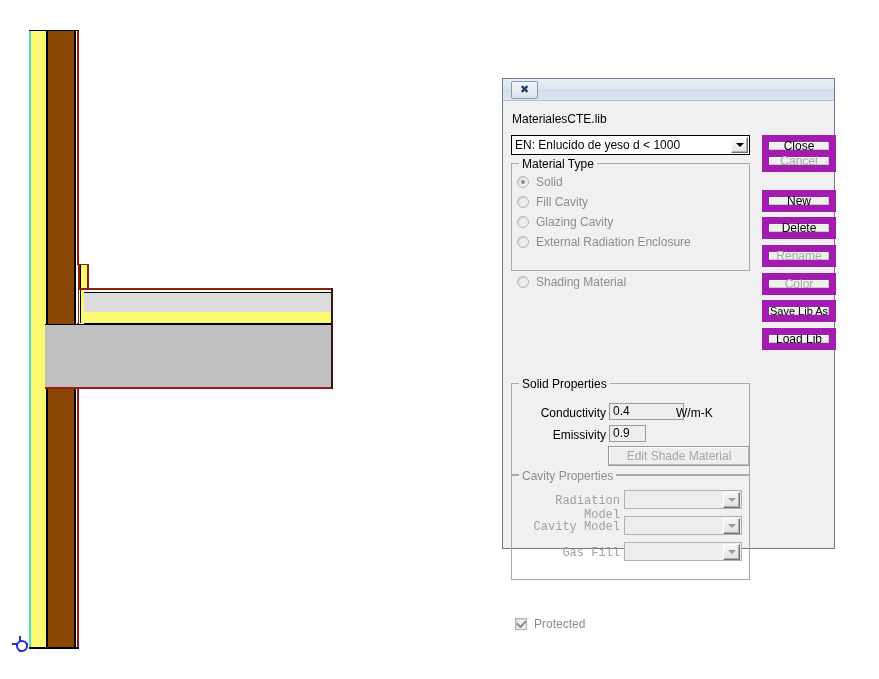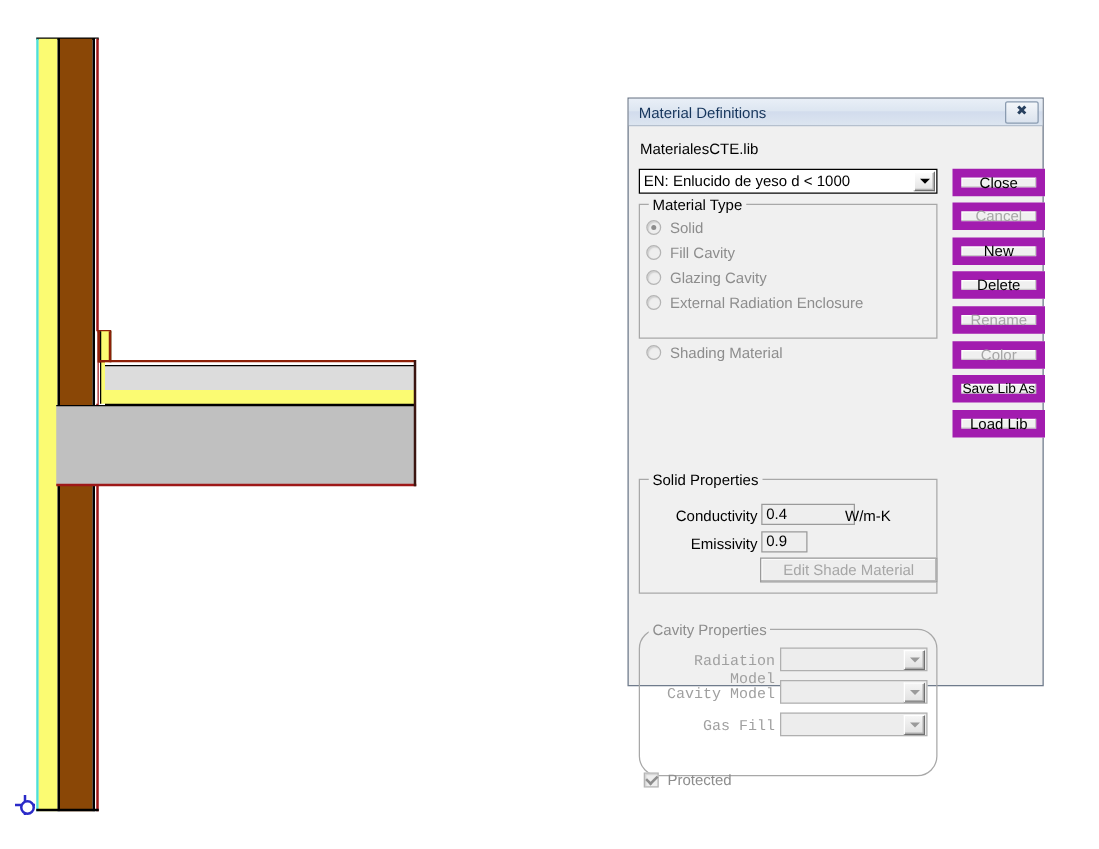--- a/index.html
+++ b/index.html
@@ -102,21 +102,21 @@
   .tri-down{width:0;height:0;border-left:4px solid transparent;border-right:4px solid transparent;border-top:4px solid #000;}
   .tri-down.dim{border-top-color:#9a9a9a;}
 
   
   .group{position:absolute;border:1px solid #a8a8a8;box-sizing:border-box;}
   .group-legend{position:absolute;top:-7px;left:7px;background:#f0f0f0;padding:0 3px;font-size:12px;}
   .legend-dim{color:#8d8d8d;}
 
   #grp-material-type{left:8px;top:62px;width:239px;height:108px;}
   #grp-solid-props{left:8px;top:282px;width:239px;height:92px;}
-  #grp-cavity-props{left:8px;top:402px;width:239px;height:118px;border-radius:16px;}
+  #grp-cavity-props{left:8px;top:374px;width:239px;height:105px;}
 
   
   .radio-row{position:absolute;display:flex;align-items:center;left:14px;}
   .radio{
     width:12px;height:12px;border-radius:50%;
     border:1px solid #b4b4b4;
     background:#eeeeee;
     box-shadow:inset 1px 1px 1px #cfcfcf;
     display:flex;align-items:center;justify-content:center;
     box-sizing:border-box;margin-right:7px;
@@ -212,21 +212,20 @@
   <div class="origin-marker">
     <div class="h"></div>
       <div class="v"></div>
       <div class="d"></div>
   </div>
 </div>
 
 <div id="dialog">
 
   <div class="titlebar">
-    <span class="titlebar-text">Material Definitions</span>
     <div class="close-btn">✖</div>
   </div>
 
   <div class="dialog-body">
 
     <div class="lib-name">MaterialesCTE.lib</div>
 
     <div class="combo">
       <span class="combo-text">EN: Enlucido de yeso d &lt; 1000</span>
       <span class="combo-arrow">
@@ -299,19 +298,19 @@
       <span class="checkbox">
           <span class="tick"></span>
         </span>
       <span class="protected-label">Protected</span>
     </div>
 
   </div>
 </div>
 
 <div class="btn" style="top:135px;">Close</div>
-<div class="btn disabled" style="top:162px;">Cancel</div>
+<div class="btn disabled" style="top:150px;">Cancel</div>
 <div class="btn" style="top:190px;">New</div>
 <div class="btn" style="top:217px;">Delete</div>
 <div class="btn disabled" style="top:245px;">Rename</div>
 <div class="btn disabled" style="top:273px;">Color</div>
 <div class="btn tight" style="top:300px;">Save Lib As</div>
 <div class="btn" style="top:328px;">Load Lib</div>
 
 </body></html>

